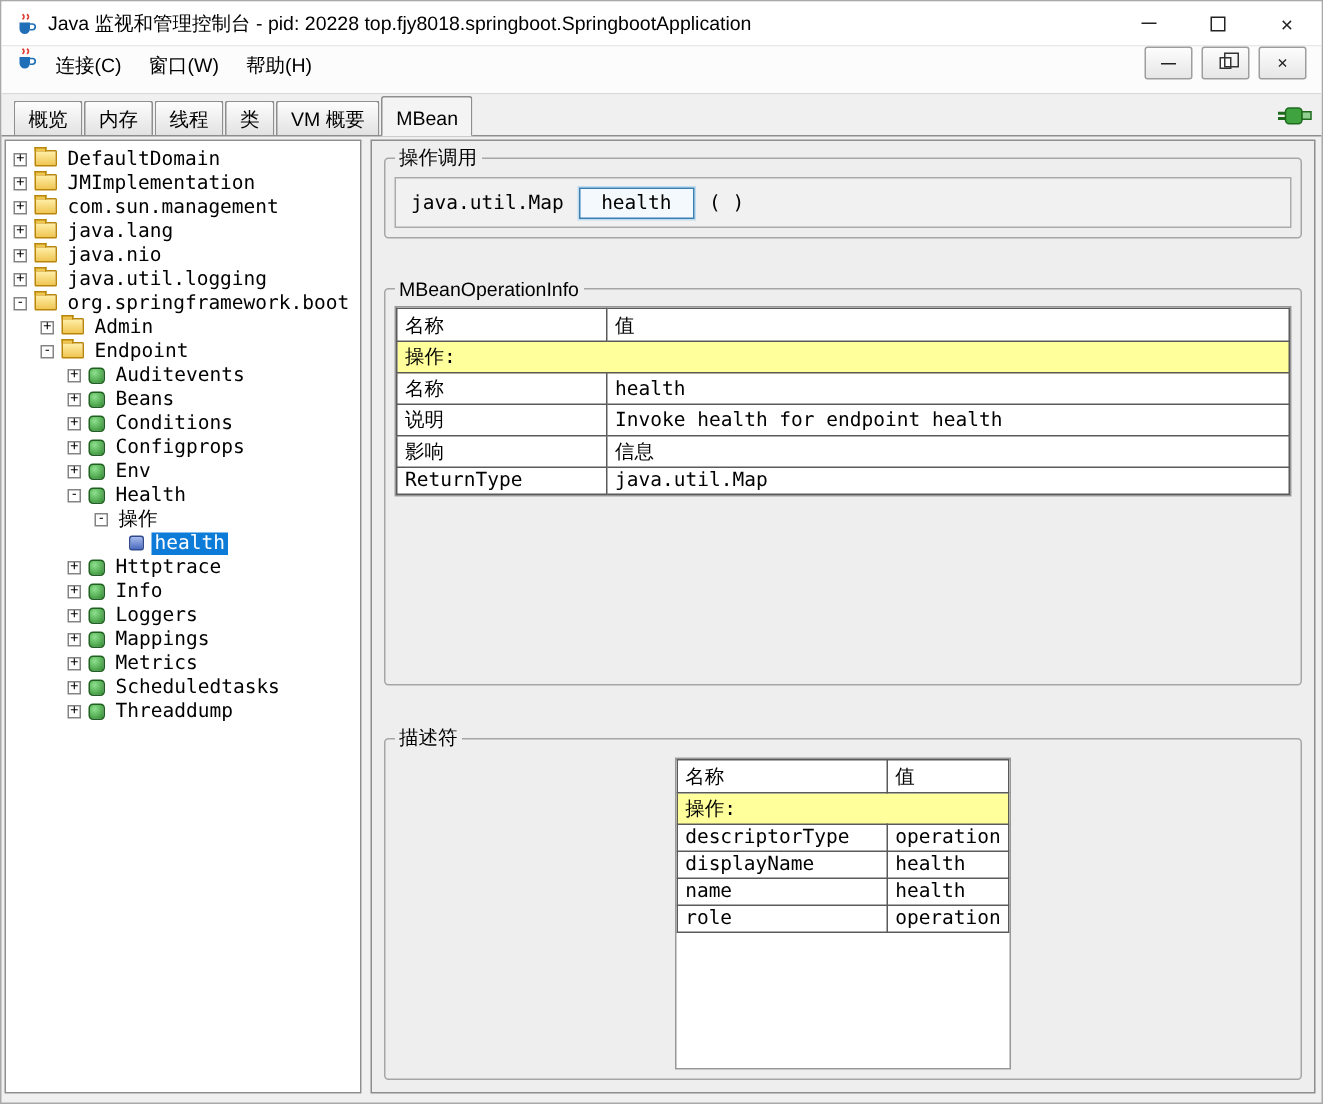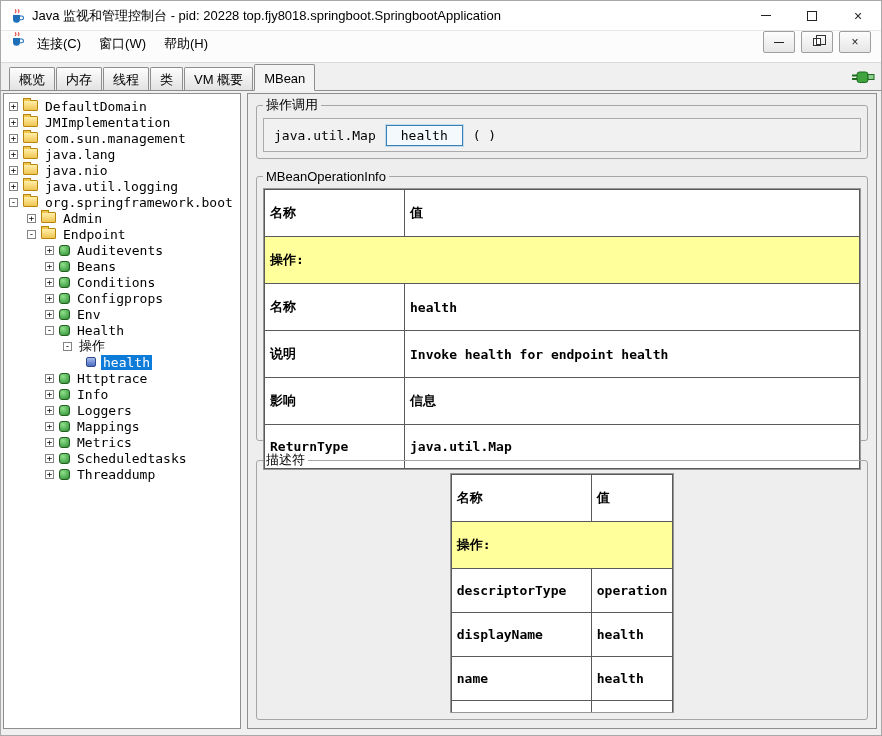--- a/index.html
+++ b/index.html
@@ -99,21 +99,21 @@
     padding-top: 4px;
     font-family: "DejaVu Sans Mono", "Liberation Mono", monospace;
     font-size: 13px;
   }
   .splitter { width: 6px; flex: none; }
   .right-panel {
     flex: 1; min-width: 0;
     background: #EEEEEE;
     border: 1px solid #8E8E8E;
     padding: 2px 8px 8px 8px;
-    display: flex; flex-direction: column; gap: 10px;
+    display: flex; flex-direction: column; gap: 26px;
   }
 
   
   .row { display: flex; align-items: center; height: 16px; white-space: nowrap; }
   .lv0 { padding-left: 5px; }
   .lv1 { padding-left: 23px; }
   .lv2 { padding-left: 41px; }
   .lv3 { padding-left: 59px; }
   .lv4 { padding-left: 82px; }
   .toggle {
@@ -173,21 +173,21 @@
     cursor: pointer;
   }
 
   .scrollpane {
     flex: 1; min-height: 0;
     background: #FFFFFF;
     border: 1px solid #979797;
     overflow: hidden;
   }
   table { border-collapse: collapse; width: 100%; font-family: "DejaVu Sans Mono", "Liberation Mono", monospace; font-size: 13px; }
-  th, td { border: 1px solid #5A5A5A; padding: 14px 5px; text-align: left; font-weight: bold; height: 16px; }
+  th, td { border: 1px solid #5A5A5A; padding: 1px 5px; text-align: left; font-weight: normal; height: 16px; }
   th { height: 22px; background: #FFFFFF; }
   tr.section-row td { background: #FFFF9C; }
 </style>
 </head>
 <body>
 
 <div class="window">
 
   <div class="titlebar">
     <svg class="java-icon" width="16" height="16" viewBox="0 0 16 16">

